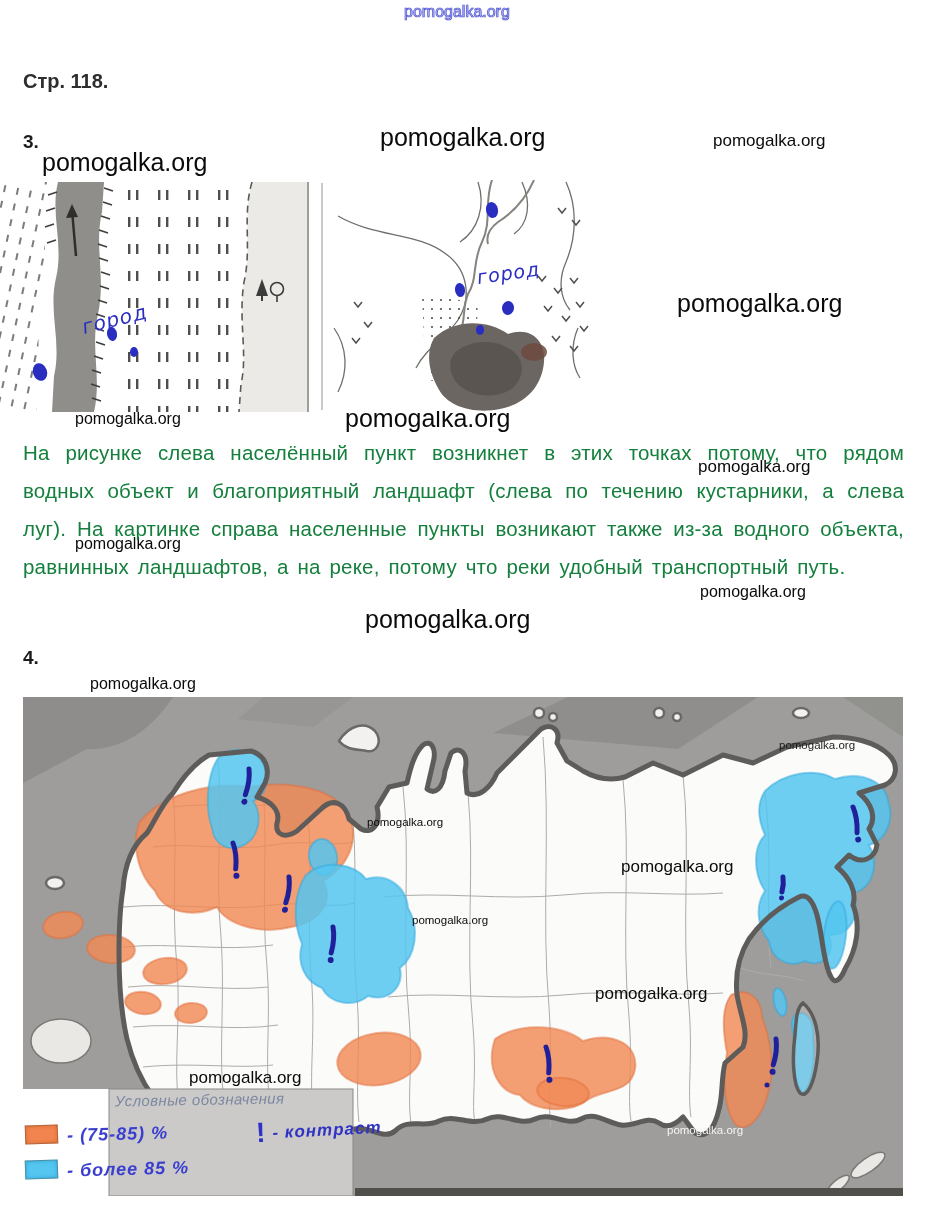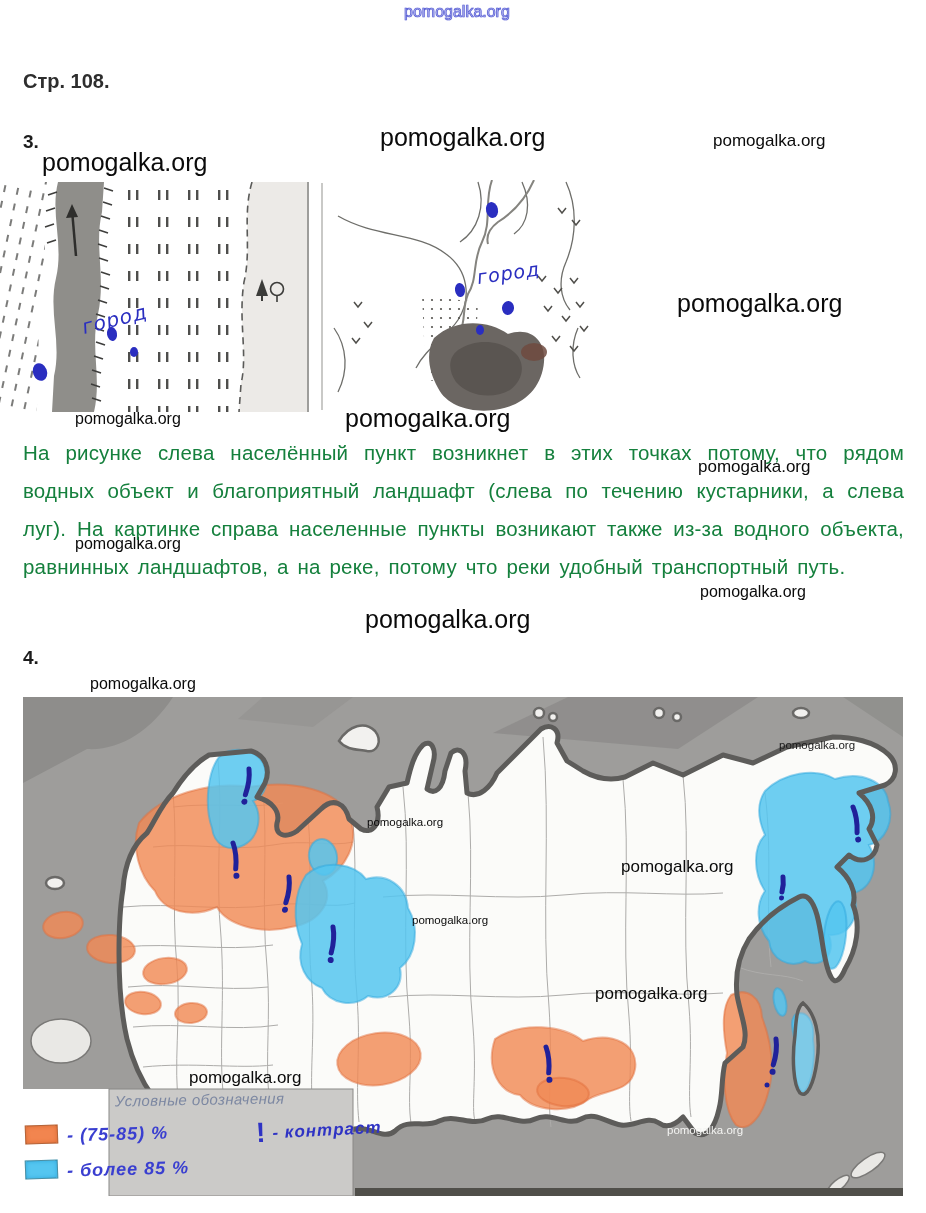--- a/index.html
+++ b/index.html
@@ -39,21 +39,21 @@
   <div class="wm wm-xl" style="left:42px;top:150px;">pomogalka.org</div>
   <div class="wm wm-xl" style="left:677px;top:291px;">pomogalka.org</div>
   <div class="wm wm-sm" style="left:75px;top:411px;">pomogalka.org</div>
   <div class="wm wm-xl" style="left:345px;top:406px;">pomogalka.org</div>
   <div class="wm wm-md" style="left:698px;top:458px;">pomogalka.org</div>
   <div class="wm wm-sm" style="left:75px;top:536px;">pomogalka.org</div>
   <div class="wm wm-sm" style="left:700px;top:584px;">pomogalka.org</div>
   <div class="wm wm-xl" style="left:365px;top:607px;">pomogalka.org</div>
   <div class="wm wm-sm" style="left:90px;top:676px;">pomogalka.org</div>
 
-  <div class="heading">Стр. 108.</div>
+  <div class="heading">Стр. 118.</div>
   <div class="task-num" style="left:23px;top:131px;">3.</div>
 
   <svg class="sketch" style="left:0;top:182px;" width="310" height="230" viewBox="0 0 310 230">
     <defs>
       <pattern id="dashP" width="13" height="16" patternUnits="userSpaceOnUse" patternTransform="rotate(12)">
         <line x1="6" y1="2" x2="6" y2="9" stroke="#5a5a58" stroke-width="1.6"></line>
       </pattern>
       <pattern id="meadowP" width="30" height="27" patternUnits="userSpaceOnUse">
         <rect x="8" y="8" width="2.4" height="10" fill="#4e4e4c"></rect>
         <rect x="16" y="8" width="2.4" height="10" fill="#4e4e4c"></rect>

